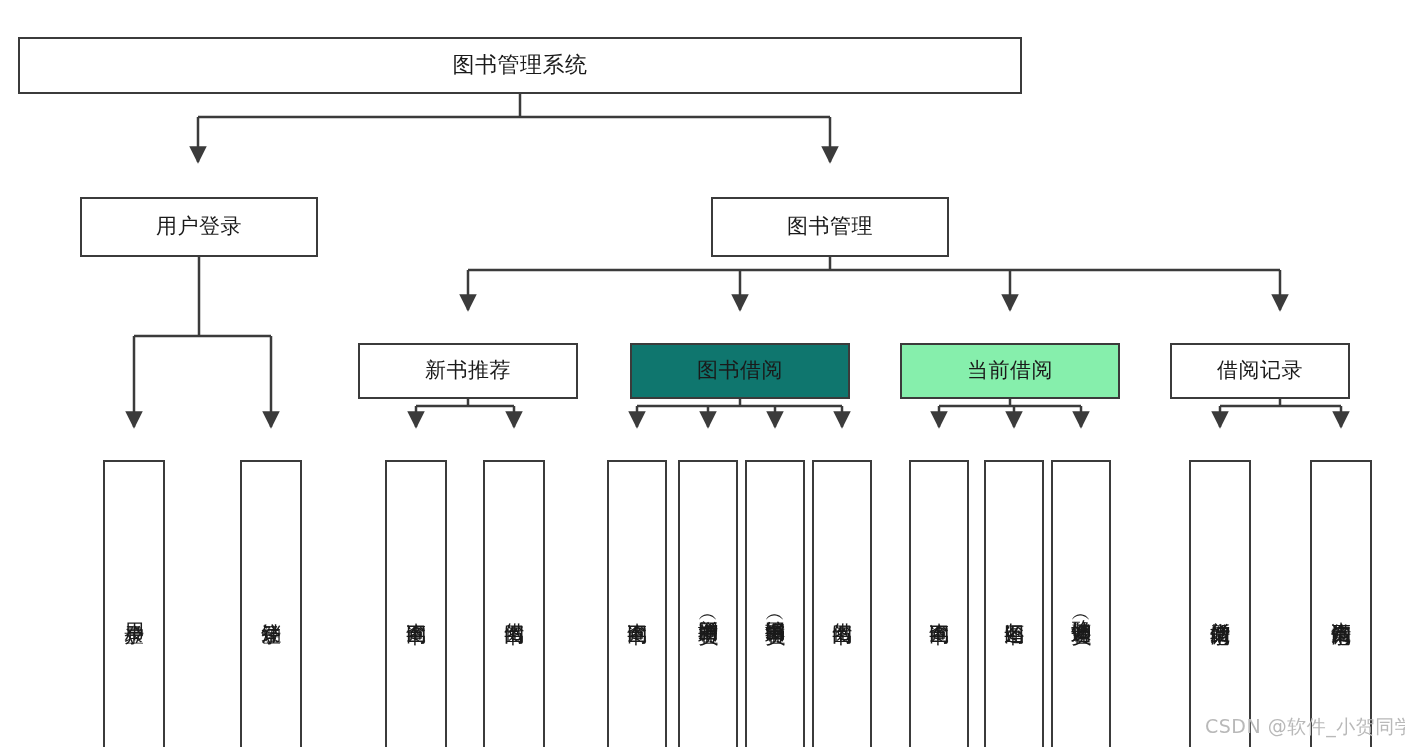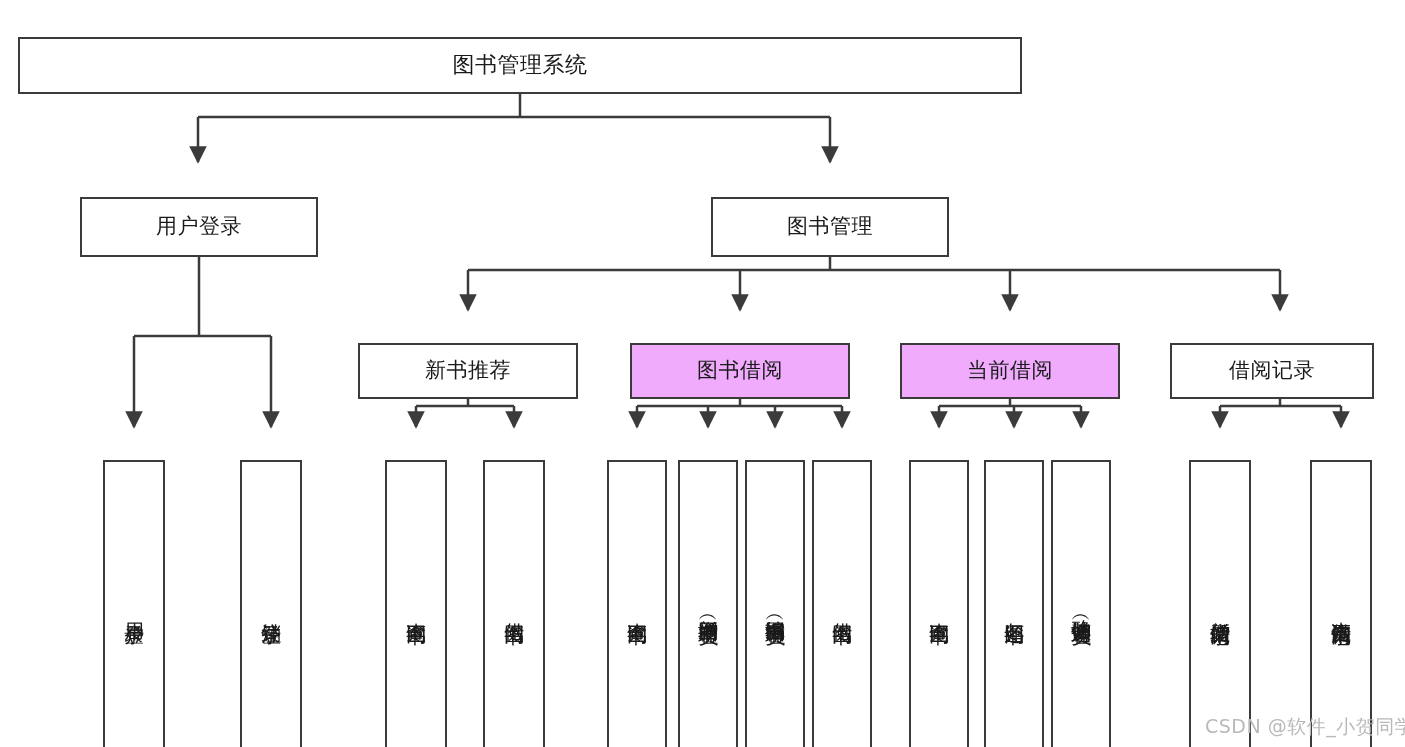--- a/index.html
+++ b/index.html
@@ -133,27 +133,27 @@
   <div class="node horiz" style="left: 80px; top: 172px; width: 238px; height: 60px; border-color: rgb(59, 59, 59); background: rgb(255, 255, 255); color: rgb(26, 26, 26);">
     <span class="label">用户登录</span>
   </div>
   <div class="node horiz" style="left: 358px; top: 318px; width: 220px; height: 56px; border-color: rgb(59, 59, 59); background: rgb(255, 255, 255); color: rgb(26, 26, 26);">
     <span class="label">新书推荐</span>
   </div>
 
   <div class="node horiz" style="left: 711px; top: 172px; width: 238px; height: 60px; border-color: rgb(59, 59, 59); background: rgb(255, 255, 255); color: rgb(26, 26, 26);">
     <span class="label">图书管理</span>
   </div>
-  <div class="node horiz" style="left: 630px; top: 318px; width: 220px; height: 56px; border-color: rgb(59, 59, 59); background: #f0abfc; color: rgb(26, 26, 26);">
+  <div class="node horiz" style="left: 630px; top: 318px; width: 220px; height: 56px; border-color: rgb(59, 59, 59); background: #0f766e; color: rgb(26, 26, 26);">
     <span class="label">图书借阅</span>
   </div>
-  <div class="node horiz" style="left: 900px; top: 318px; width: 220px; height: 56px; border-color: rgb(59, 59, 59); background: #f0abfc; color: rgb(26, 26, 26);">
+  <div class="node horiz" style="left: 900px; top: 318px; width: 220px; height: 56px; border-color: rgb(59, 59, 59); background: #86efac; color: rgb(26, 26, 26);">
     <span class="label">当前借阅</span>
   </div>
-  <div class="node horiz" style="left: 1170px; top: 318px; width: 204px; height: 56px; border-color: rgb(59, 59, 59); background: rgb(255, 255, 255); color: rgb(26, 26, 26);">
+  <div class="node horiz" style="left: 1170px; top: 318px; width: 180px; height: 56px; border-color: rgb(59, 59, 59); background: rgb(255, 255, 255); color: rgb(26, 26, 26);">
     <span class="label">借阅记录</span>
   </div>
 
   <div class="node vert" style="left: 103px; top: 435px; width: 62px; height: 297px; border-color: rgb(59, 59, 59); background: rgb(255, 255, 255); color: rgb(26, 26, 26);">
     <span class="label">用户登录</span>
   </div>
   <div class="node vert" style="left: 240px; top: 435px; width: 62px; height: 297px; border-color: rgb(59, 59, 59); background: rgb(255, 255, 255); color: rgb(26, 26, 26);">
     <span class="label">注销登录</span>
   </div>
   <div class="node vert" style="left: 385px; top: 435px; width: 62px; height: 297px; border-color: rgb(59, 59, 59); background: rgb(255, 255, 255); color: rgb(26, 26, 26);">

